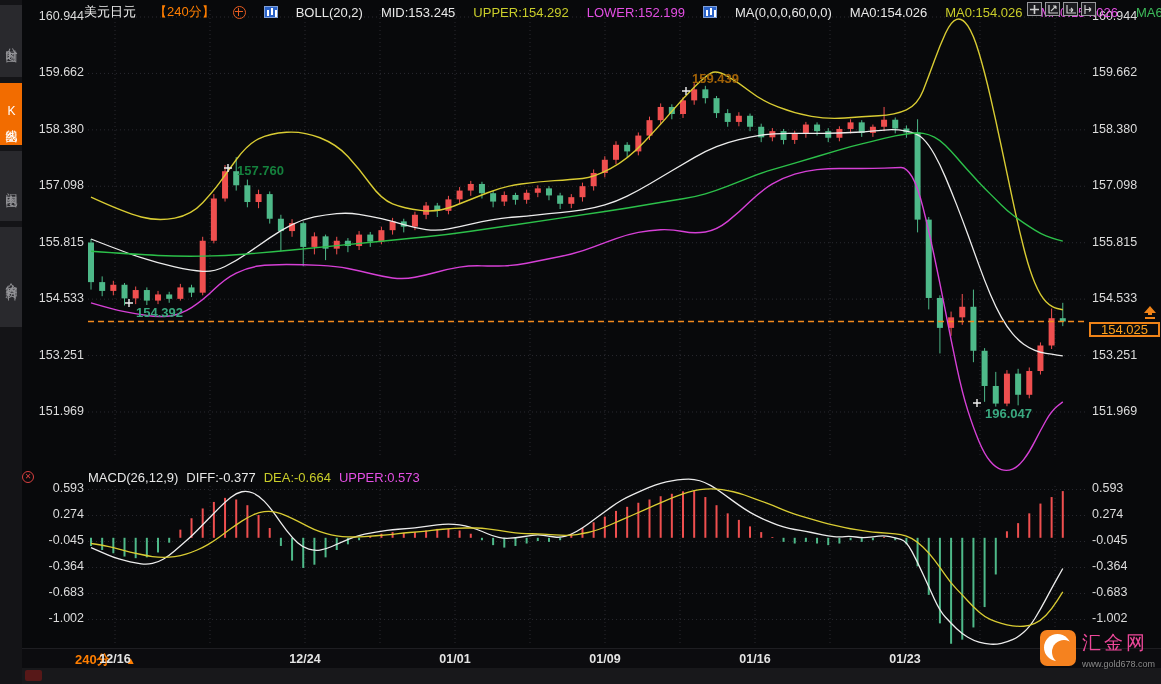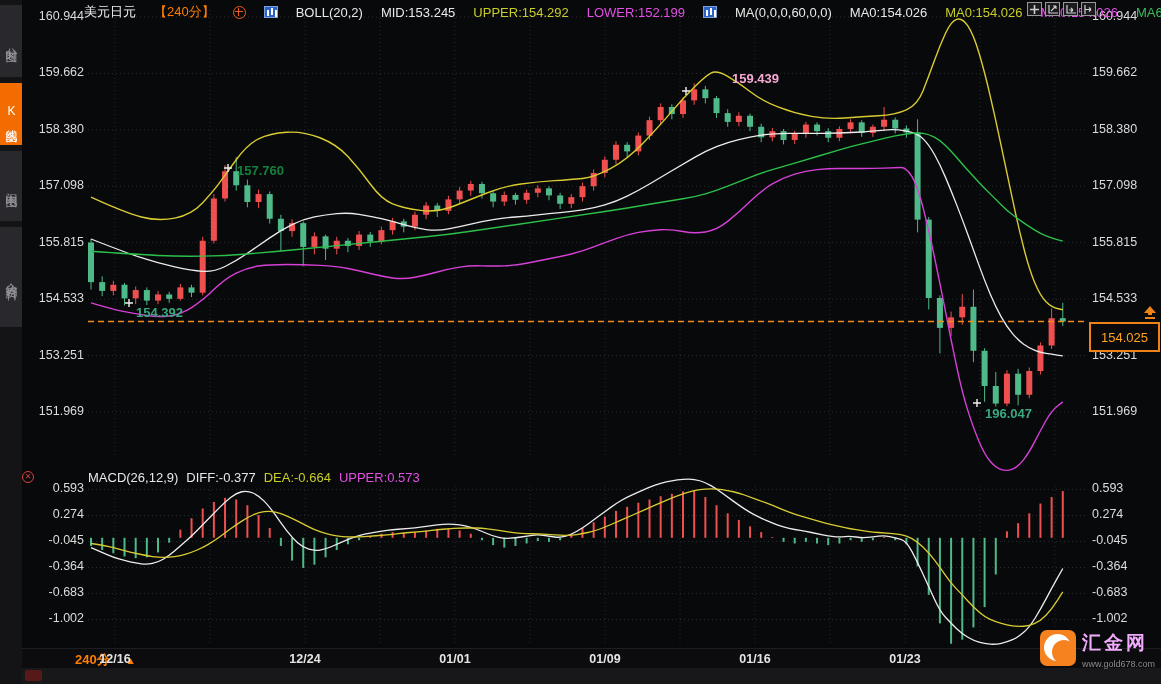--- a/index.html
+++ b/index.html
@@ -42,21 +42,21 @@
 
   
   .ylab { position:absolute; width:56px; font-size:12.5px; color:#dcdcdc; }
   .ylab.l { left:28px; text-align:right; }
   .ylab.r { left:1092px; text-align:left; }
 
   
   .annot { position:absolute; font-size:13px; font-weight:bold; z-index:4; }
 
   
-  .price-badge { position:absolute; left:1089px; top:322px; width:71px; height:30px; background:#0a0a0c;
+  .price-badge { position:absolute; left:1089px; top:322px; width:71px; height:15px; background:#0a0a0c;
       border:2px solid #ef8318; color:#ffa21e; font-size:13px; display:flex; align-items:center;
       justify-content:center; z-index:6; }
   .price-arrow { position:absolute; left:1142px; top:306px; z-index:6; }
 
   
   .macd-hdr { position:absolute; left:88px; top:470px; display:flex; gap:8px; font-size:13px;
       color:#e8e8e8; z-index:5; white-space:nowrap; }
   .macd-hdr .yel { color:#c9cd2a; }
   .macd-hdr .mag { color:#e44fe4; }
   .macd-close { position:absolute; left:22px; top:471px; width:12px; height:12px; border:1px solid #d94040;
@@ -80,21 +80,21 @@
   .tbtn.plain { background:transparent; border-right:none; }
 
   
   .logo { position:absolute; left:1040px; top:630px; z-index:7; display:flex; }
   .logo-box { width:36px; height:36px; background:#f5821f; border-radius:7px; position:relative; overflow:hidden; }
   .logo-box:before { content:""; position:absolute; left:4px; top:4px; width:27px; height:27px;
       border-radius:50%; background:#ffffff; }
   .logo-box:after { content:""; position:absolute; left:12px; top:10px; width:24px; height:24px;
       border-radius:50%; background:#f5821f; }
   .logo-txt { margin-left:6px; }
-  .logo-title { font-size:19px; font-weight:bold; color:#f0abfc; letter-spacing:3px; }
+  .logo-title { font-size:19px; font-weight:normal; color:#ec4899; letter-spacing:3px; }
   .logo-url { font-size:9px; color:#8a8a8a; margin-top:3px; }
 
   svg#chart { position:absolute; left:0; top:0; z-index:1; }
 </style>
 </head>
 <body>
 
 <div id="stage">
 
   <svg id="chart" width="1161" height="684">
@@ -490,21 +490,21 @@
       <div class="ylab l" style="top: 559.466px;">-0.364</div>
       <div class="ylab r" style="top: 559.466px;">-0.364</div>
       <div class="ylab l" style="top: 585.464px;">-0.683</div>
       <div class="ylab r" style="top: 585.464px;">-0.683</div>
       <div class="ylab l" style="top: 611.463px;">-1.002</div>
       <div class="ylab r" style="top: 611.463px;">-1.002</div>
     </div>
 
   <div id="annots">
       <div class="annot" style="left: 237px; top: 163px; color: #15803d;">157.760</div>
-      <div class="annot" style="left: 692px; top: 71px; color: #f9a8d4; margin-left: 40px;">159.439</div>
+      <div class="annot" style="left: 692px; top: 71px; color: #a16207;">159.439</div>
       <div class="annot" style="left: 136px; top: 305px; color: rgb(58, 168, 127);">154.392</div>
       <div class="annot" style="left: 985px; top: 406px; color: rgb(58, 168, 127);">196.047</div>
     </div>
 
   <div class="price-badge">154.025</div>
   <div class="price-arrow">
     <svg width="16" height="14">
         <path d="M8 0 L14 7 H10 V9 H6 V7 H2 Z" fill="#ef8318"></path>
         <rect x="3" y="11" width="10" height="2" fill="#ef8318"></rect>
       </svg>

